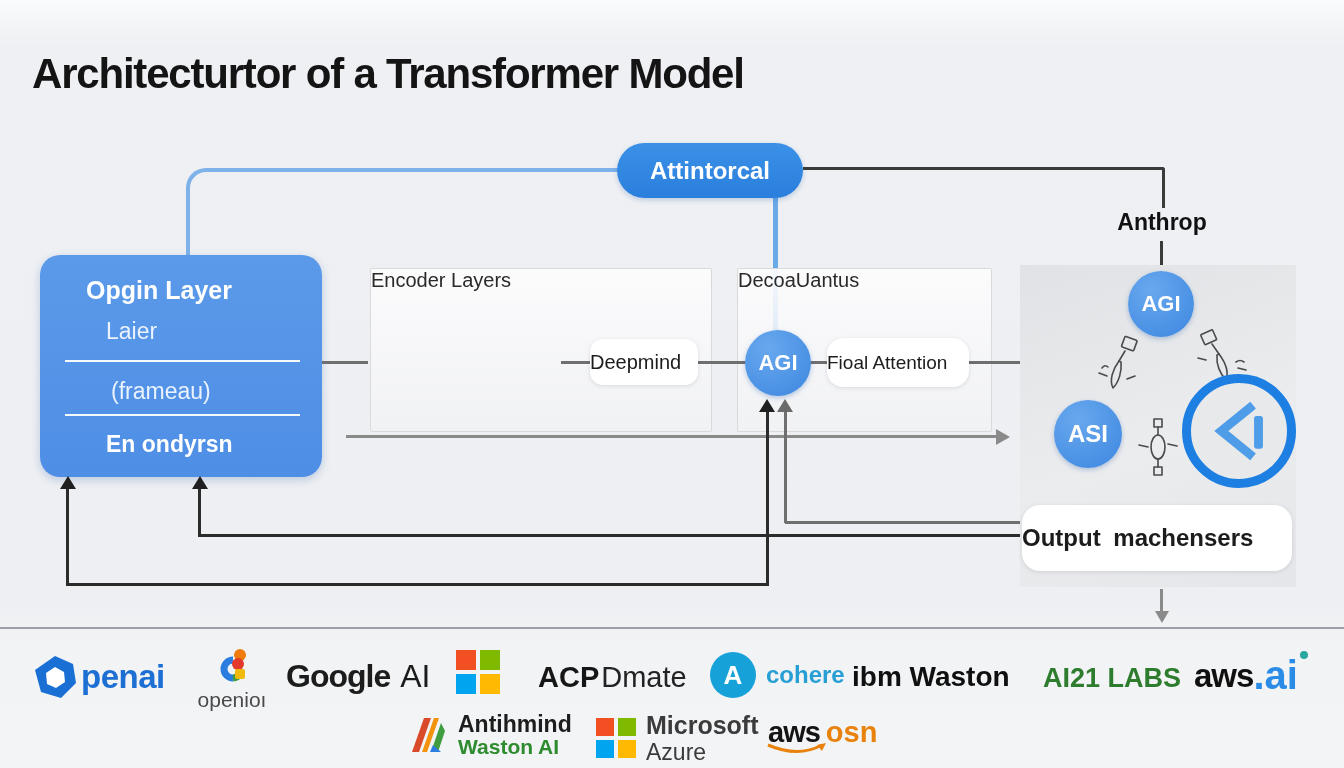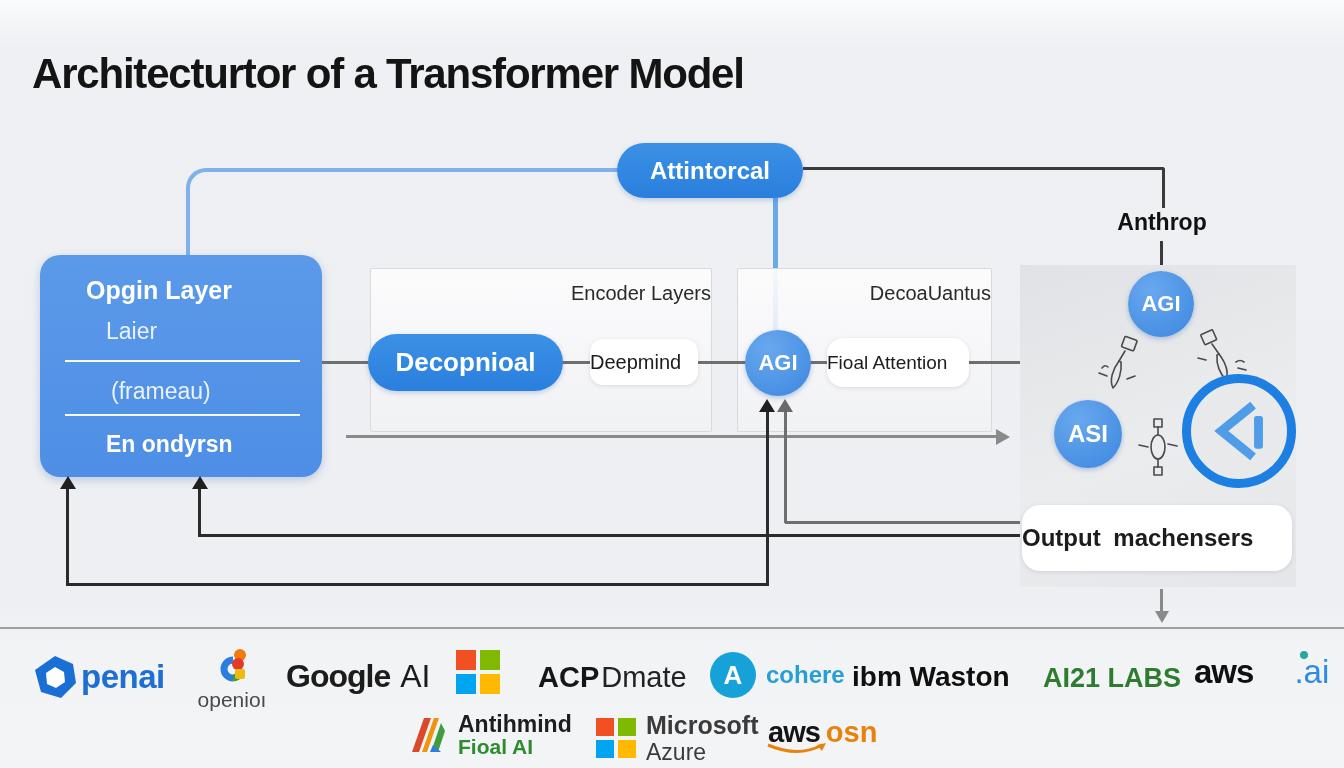--- a/index.html
+++ b/index.html
@@ -9,21 +9,21 @@
   .abs{position:absolute;}
   .title{left:32px;top:50px;font-size:42px;font-weight:800;letter-spacing:-1.2px;color:#141414;}
   
   .blue-pill{background:linear-gradient(180deg,#3b90e6,#2a7fdd);color:#fff;font-weight:700;
              display:flex;align-items:center;justify-content:center;border-radius:29px;
              box-shadow:0 2px 5px rgba(30,90,170,.25);}
   .white-card{background:#ffffff;border-radius:13px;display:flex;align-items:center;justify-content:flex-start;
               box-shadow:0 1px 4px rgba(60,70,90,.15);color:#1c1c1c;}
   .panel{background:linear-gradient(180deg,rgba(252,252,253,.95),rgba(243,243,245,.65));
          border:1px solid #d9dadc;border-radius:2px;}
-  .panel-h{position:absolute;top:13px;left:0;right:0;text-align:right;font-size:20px;color:#2a2a2a;}
+  .panel-h{position:absolute;top:0;left:0;right:0;text-align:left;font-size:20px;color:#2a2a2a;}
   .circle{border-radius:50%;background:radial-gradient(circle at 35% 28%,#68a8ee,#3d87e0);
           color:#fff;font-weight:700;display:flex;align-items:center;justify-content:center;
           box-shadow:0 2px 5px rgba(30,90,170,.3);}
   .inbox{background:linear-gradient(180deg,#5b9ae9,#4e8ee5);border-radius:20px;
          box-shadow:0 3px 8px rgba(40,90,170,.25);color:#fff;}
   .inbox .hr{position:absolute;left:25px;right:22px;height:2px;background:rgba(255,255,255,.95);}
   
   .ln{position:absolute;background:#6f6f6f;}
   .ln.dark{background:#2b2b2b;}
   .ln.blue{background:#6aa9e8;}
@@ -81,23 +81,20 @@
   <div class="abs panel" style="left:737px;top:268px;width:253px;height:162px;">
     <div class="panel-h">DecoaUantus</div>
   </div>
 
   <div class="ln" style="left:322px;top:361px;width:46px;height:3px;"></div>
   <div class="ln" style="left:561px;top:361px;width:29px;height:3px;"></div>
   <div class="ln" style="left:698px;top:361px;width:49px;height:3px;"></div>
   <div class="ln" style="left:809px;top:361px;width:18px;height:3px;"></div>
   <div class="ln" style="left:967px;top:361px;width:53px;height:3px;"></div>
 
-  <div class="abs blue-pill" style="left:368px;top:334px;width:195px;height:57px;font-size:26px;">
-    <span>Decopnioal</span>
-  </div>
   <div class="abs white-card" style="left:590px;top:339px;width:108px;height:46px;font-size:20px;">
     <span>Deepmind</span>
   </div>
 
   <div class="abs circle" style="left:745px;top:330px;width:66px;height:66px;font-size:22px;">
     <span>AGI</span>
   </div>
   <div class="abs white-card" style="left:827px;top:338px;width:142px;height:49px;font-size:19px;border-radius:16px;">
     <span>Fioal Attention</span>
   </div>
@@ -216,34 +213,34 @@
   <div class="abs" style="left:852px;top:661px;font-size:28px;font-weight:800;color:#101010;">
     <span>ibm Waston</span>
   </div>
 
   <div class="abs" style="left:1043px;top:663px;font-size:27px;font-weight:600;color:#2e7d2e;">
     <span>AI21 LABS</span>
   </div>
 
   <div class="logo" style="left:1194px;top:653px;gap:0;">
     <span style="font-size:33px;font-weight:800;color:#101010;letter-spacing:-1px;">aws</span>
-    <span style="font-size:33px;font-weight:400;color:#2b8ce8;margin-left:41px;">.ai</span>
+    <span style="font-size:40px;font-weight:700;color:#2b8ce8;">.ai</span>
     <span class="teal-dot" style="left:106px;top:-2px;"></span>
   </div>
 
   <div class="logo" style="left:408px;top:712px;">
     <svg width="40" height="42" viewBox="0 0 40 42">
       <polygon points="4,38 16,4 23,4 11,38" fill="#d94a2b"></polygon>
       <polygon points="14,38 26,4 31,4 19,38" fill="#f2920d"></polygon>
       <polygon points="23,38 33,9 37,17 30,38" fill="#3f9d3f"></polygon>
       <polygon points="25,31 33,38 22,38" fill="#2b7de0"></polygon>
     </svg>
     <div style="line-height:1.05;">
       <div style="font-size:23px;font-weight:800;color:#1d1d1d;">Antihmind</div>
-      <div style="font-size:21px;font-weight:800;color:#2e8b2e;">Fioal AI</div>
+      <div style="font-size:21px;font-weight:800;color:#2e8b2e;">Waston AI</div>
     </div>
   </div>
 
   <div class="logo" style="left:596px;top:712px;">
     <div class="msgrid" style="grid-template-columns:18px 18px;grid-template-rows:18px 18px;">
       <div style="background:#f25022;width:18px;height:18px;"></div>
       <div style="background:#7fba00;width:18px;height:18px;"></div>
       <div style="background:#00a4ef;width:18px;height:18px;"></div>
       <div style="background:#ffb900;width:18px;height:18px;"></div>
     </div>

